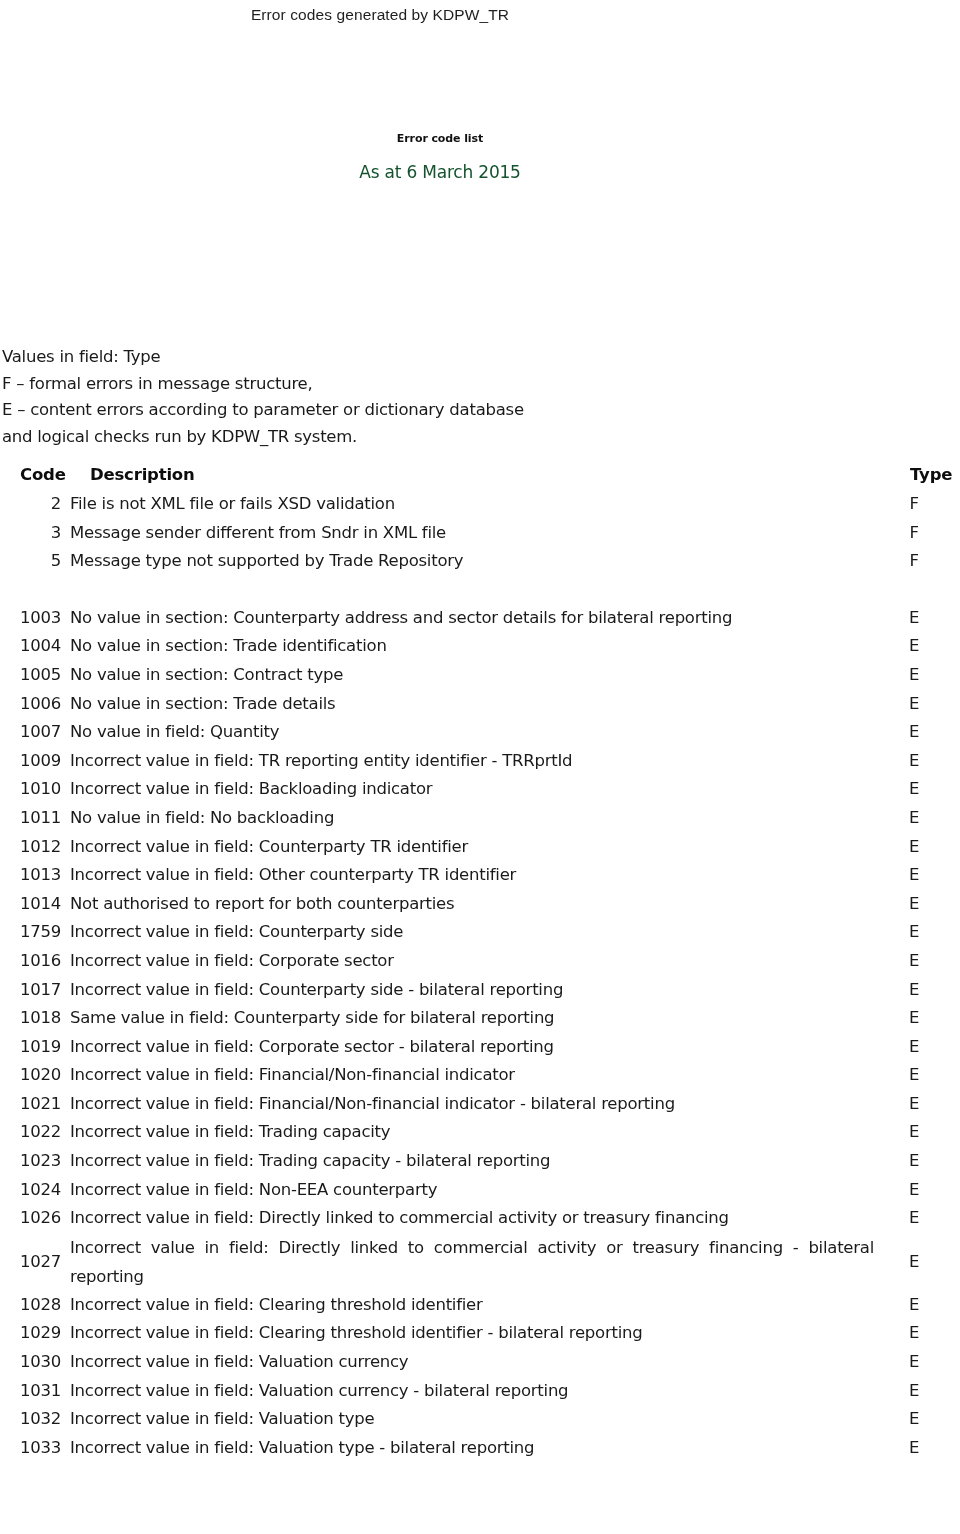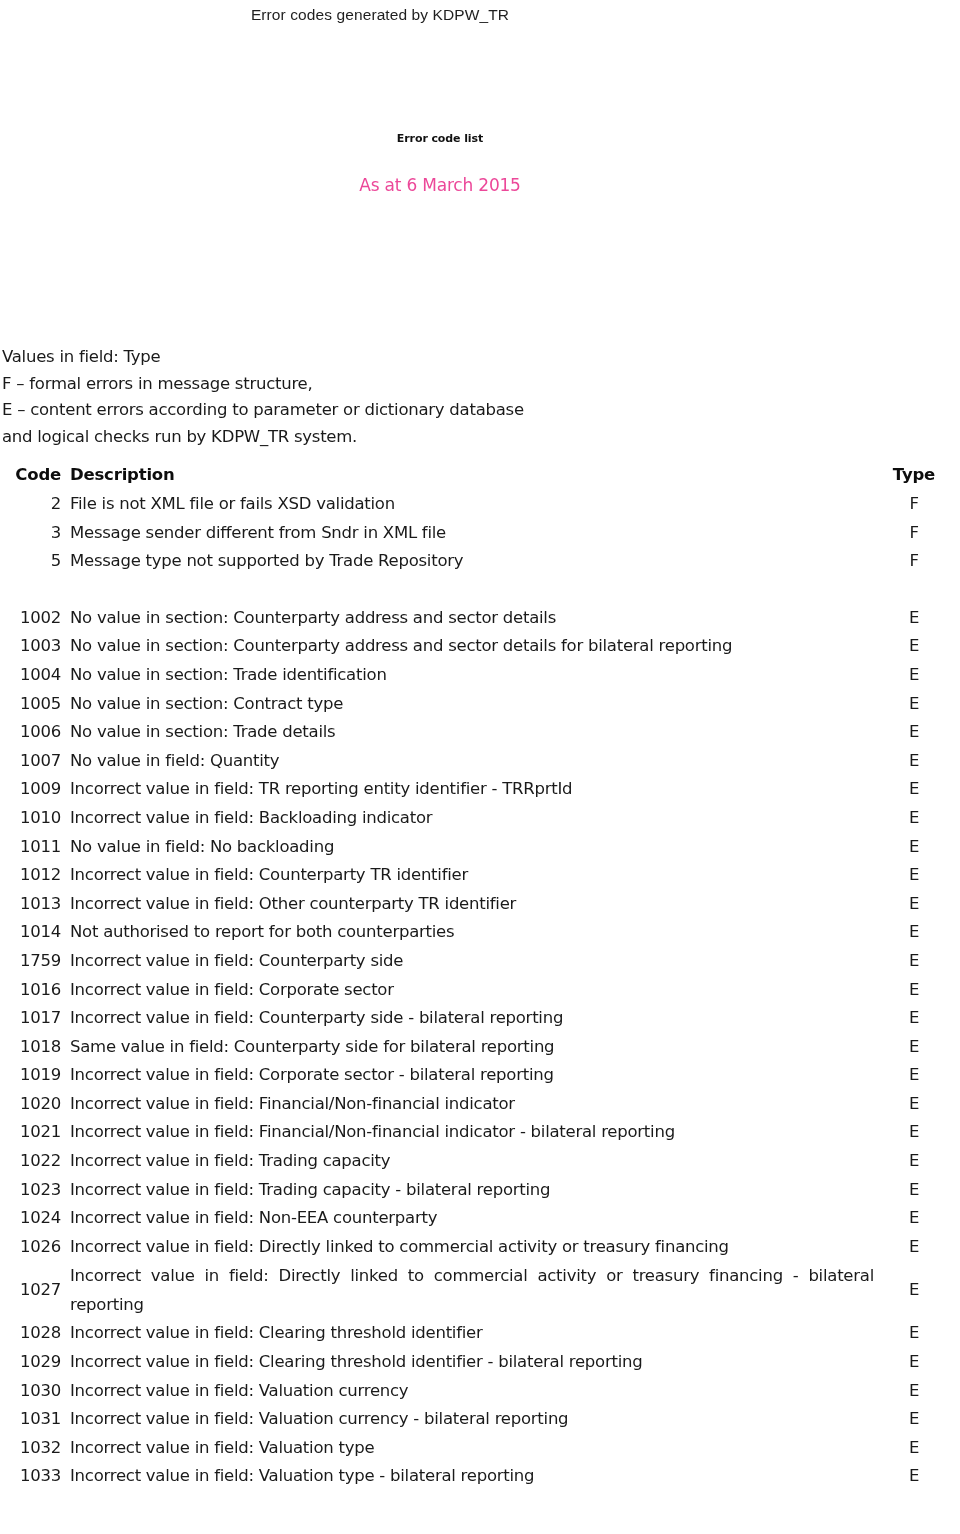--- a/index.html
+++ b/index.html
@@ -43,22 +43,22 @@
     font-weight: bold;
     font-size: 11px;
     line-height: 22px;
     letter-spacing: -0.1px;
     color: #111;
   }
   .doc-subtitle {
     font-family: "DejaVu Sans", sans-serif;
     font-size: 17px;
     line-height: 28px;
-    margin-top: 21px;
-    color: #ec4899;
+    margin-top: 8px;
+    color: #14532d;
     letter-spacing: -0.2px;
   }
 
   
   .legend {
     position: absolute;
     top: 344px;
     left: 2px;
     width: 930px;
   }
@@ -91,20 +91,21 @@
     line-height: 28.6px;
     letter-spacing: -0.25px;
     color: #1a1a1a;
   }
   .code-table thead th {
     font-weight: bold;
     font-size: 16.5px;
     line-height: 30px;
     letter-spacing: -0.2px;
     color: #0d0d0d;
+    padding-left: 20px;
   }
   th.h-code, td.t-code {
     text-align: right;
     padding-right: 9px;
   }
   th.h-desc, td.t-desc {
     text-align: left;
   }
   th.h-type, td.t-type {
     text-align: center;
@@ -175,25 +176,20 @@
         <td class="t-code">5</td>
         <td class="t-desc">Message type not supported by Trade Repository</td>
         <td class="t-type">F</td>
       </tr>
       <tr class="spacer-row">
         <td>&nbsp;</td>
         <td>&nbsp;</td>
         <td>&nbsp;</td>
       </tr>
       <tr>
-        <td class="t-code">1002</td>
-        <td class="t-desc">No value in section: Counterparty address and sector details</td>
-        <td class="t-type">E</td>
-      </tr>
-      <tr>
         <td class="t-code">1003</td>
         <td class="t-desc">No value in section: Counterparty address and sector details for bilateral reporting</td>
         <td class="t-type">E</td>
       </tr>
       <tr>
         <td class="t-code">1004</td>
         <td class="t-desc">No value in section: Trade identification</td>
         <td class="t-type">E</td>
       </tr>
       <tr>

